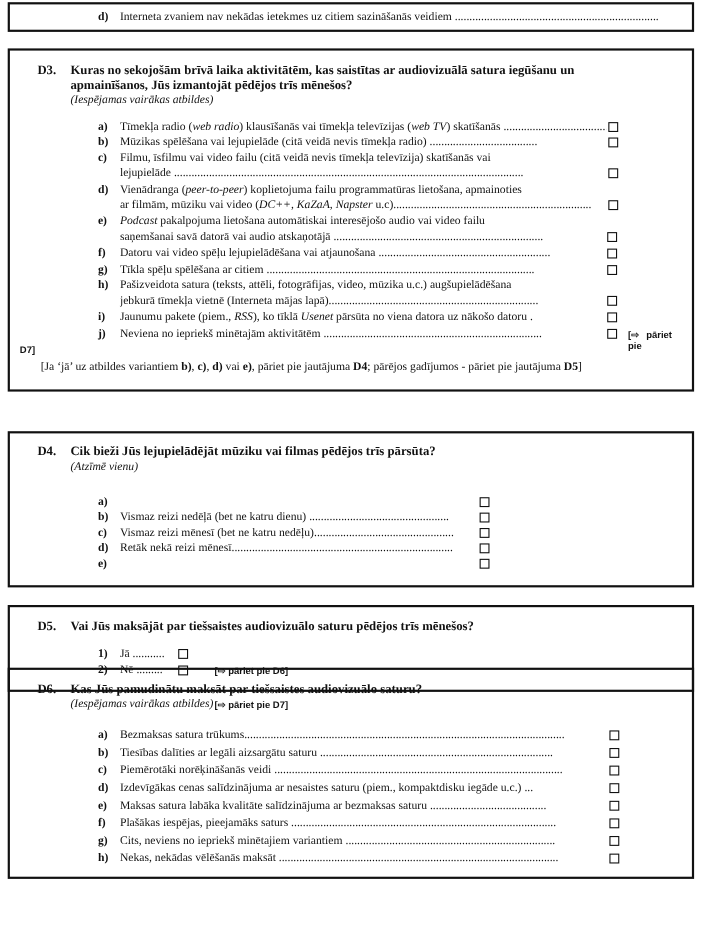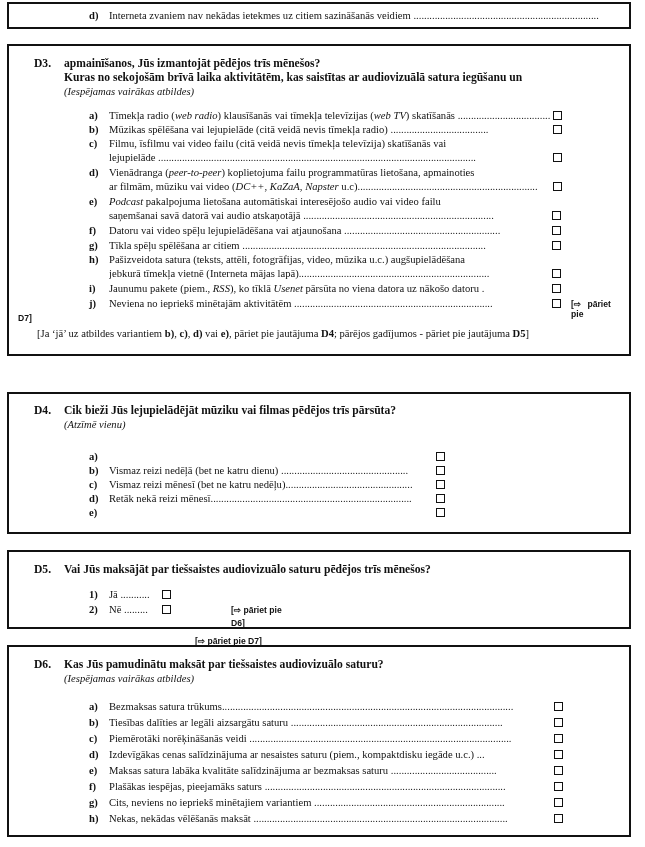--- a/index.html
+++ b/index.html
@@ -26,22 +26,22 @@
   <div class="opt" style="left:80px;top:5px;width:600px;">
     <span class="lbl">d)</span>
     <span class="txt" style="right:-20px;">Interneta zvaniem nav nekādas ietekmes uz  citiem sazināšanās veidiem ......................................................................</span>
   </div>
 </div>
 
 <div class="box" style="top:44px;height:312px;">
   <div class="qhead" style="top:11px;width:580px;height:50px;">
     <span class="qnum">D3.</span>
     <div class="qtext">
+      <span style="display:block">Kuras no sekojošām brīvā laika aktivitātēm, kas saistītas ar audiovizuālā satura iegūšanu un</span>
       <span style="display:block">apmainīšanos, Jūs izmantojāt pēdējos trīs mēnešos?</span>
-      <span style="display:block">Kuras no sekojošām brīvā laika aktivitātēm, kas saistītas ar audiovizuālā satura iegūšanu un</span>
       <span class="qhint">(Iespējamas vairākas atbildes)</span>
     </div>
   </div>
 
   <div class="opt" style="top:63px;height:13px;">
     <span class="lbl">a)</span>
     <span class="txt">Tīmekļa radio (<i>web radio</i>) klausīšanās vai tīmekļa televīzijas (<i>web TV</i>) skatīšanās ....................................</span>
     <span class="cb" style="left:464px;top:2px;"></span>
   </div>
 
@@ -153,25 +153,25 @@
   <div class="opt" style="top:36px;height:13px;width:200px;">
     <span class="lbl">1)</span>
     <span class="txt" style="right:auto">Jā ...........</span>
     <span class="cb" style="left:73px;top:2px;"></span>
     <span class="skip" style="left:106px;top:1px;margin-top:46px;">[⇨ pāriet pie D7]</span>
   </div>
   <div class="opt" style="top:51px;height:13px;width:200px;">
     <span class="lbl">2)</span>
     <span class="txt" style="right:auto">Nē .........</span>
     <span class="cb" style="left:73px;top:2px;"></span>
-    <span class="skip" style="left:106px;top:1px;margin-left:36px;">[⇨ pāriet pie D6]</span>
-  </div>
-</div>
-
-<div class="box" style="top:645px;height:192px;">
+    <span class="skip" style="left:106px;top:1px;">[⇨ pāriet pie D6]</span>
+  </div>
+</div>
+
+<div class="box" style="top:607px;height:192px;">
   <div class="qhead" style="top:11px;width:580px;height:32px;">
     <span class="qnum">D6.</span>
     <div class="qtext">
       <span style="display:block">Kas Jūs pamudinātu maksāt par tiešsaistes audiovizuālo saturu?</span>
       <span class="qhint">(Iespējamas vairākas atbildes)</span>
     </div>
   </div>
   <div class="opt" style="top:53px;height:13px;">
     <span class="lbl">a)</span>
     <span class="txt">Bezmaksas satura trūkums..............................................................................................................</span>

